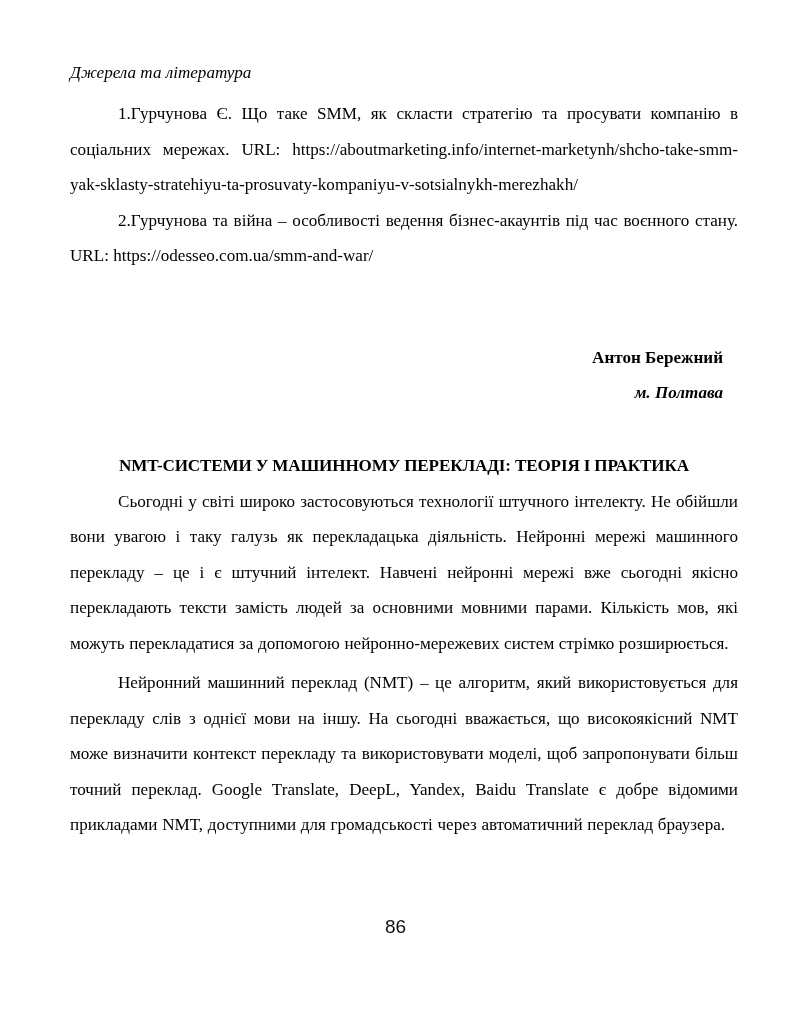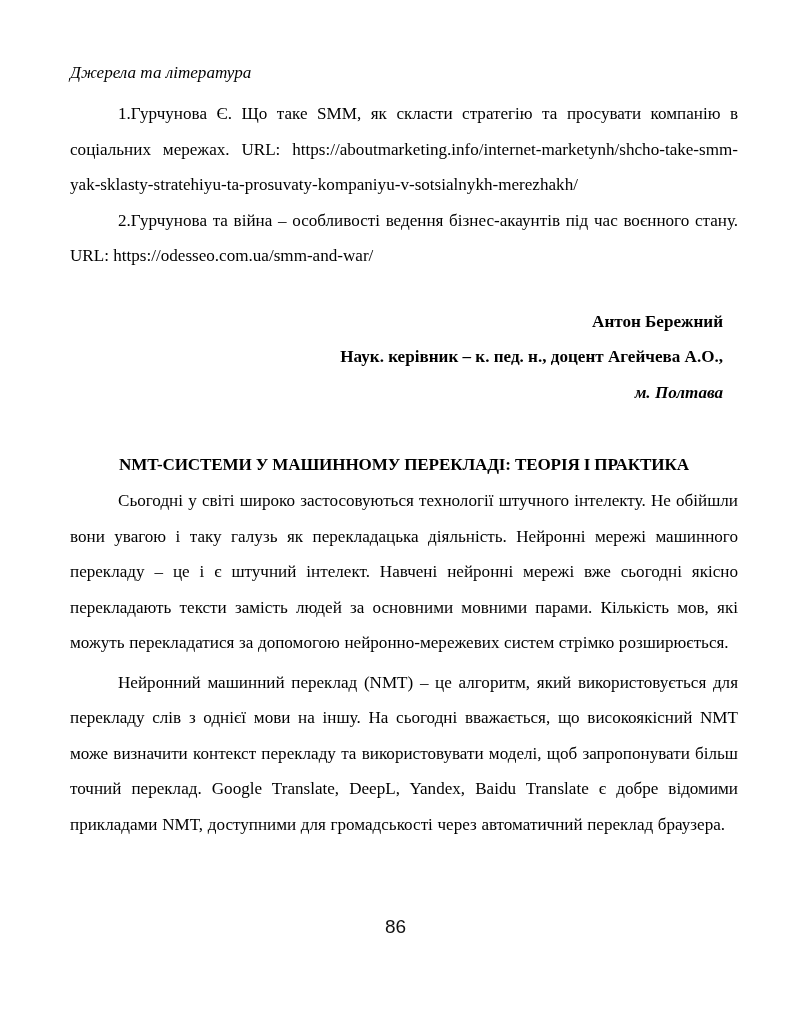--- a/index.html
+++ b/index.html
@@ -74,21 +74,21 @@
   .ref-item {
     font-size: 17.1px;
     line-height: 35.5px;
     text-align: justify;
     margin: 0;
     text-indent: 48px;
   }
 
   
   .author-block {
-    margin-top: 30px;
+    margin-top: 66px;
     text-align: right;
     padding-right: 15px;
   }
   .author-name {
     font-size: 17.1px;
     line-height: 35.5px;
     font-weight: bold;
     margin: 0;
   }
   .author-supervisor {
@@ -143,21 +143,20 @@
 
     <div class="sources-heading">Джерела та література</div>
 
     <div class="ref-list">
       <p class="ref-item"><span>1.</span><span>Гурчунова Є. Що таке SMM, як скласти стратегію та просувати компанію в соціальних мережах. URL: https://aboutmarketing.info/internet-marketynh/shcho-take-smm-yak-sklasty-stratehiyu-ta-prosuvaty-kompaniyu-v-sotsialnykh-merezhakh/</span></p>
       <p class="ref-item"><span>2.</span><span>Гурчунова та війна – особливості ведення бізнес-акаунтів під час воєнного стану. URL: https://odesseo.com.ua/smm-and-war/</span></p>
     </div>
 
     <div class="author-block">
       <p class="author-name">Антон Бережний</p>
-      <p class="author-supervisor">Наук. керівник – к. пед. н., доцент Агейчева А.О.,</p>
       <p class="author-city">м. Полтава</p>
     </div>
 
     <h1 class="article-title">NMT-СИСТЕМИ У МАШИННОМУ ПЕРЕКЛАДІ: ТЕОРІЯ І ПРАКТИКА</h1>
 
     <div class="body-text">
       <p class="para indent">Сьогодні у світі широко застосовуються технології штучного інтелекту. Не обійшли вони увагою і таку галузь як перекладацька діяльність. Нейронні мережі машинного перекладу – це і є штучний інтелект. Навчені нейронні мережі вже сьогодні якісно перекладають тексти замість людей за основними мовними парами. Кількість мов, які можуть перекладатися за допомогою нейронно-мережевих систем стрімко розширюється.</p>
       <p class="para indent">Нейронний машинний переклад (NMT) – це алгоритм, який використовується для перекладу слів з однієї мови на іншу. На сьогодні вважається, що високоякісний NMT може визначити контекст перекладу та використовувати моделі, щоб запропонувати більш точний переклад. Google Translate, DeepL, Yandex, Baidu Translate є добре відомими прикладами NMT, доступними для громадськості через автоматичний переклад браузера.</p>
     </div>
 

